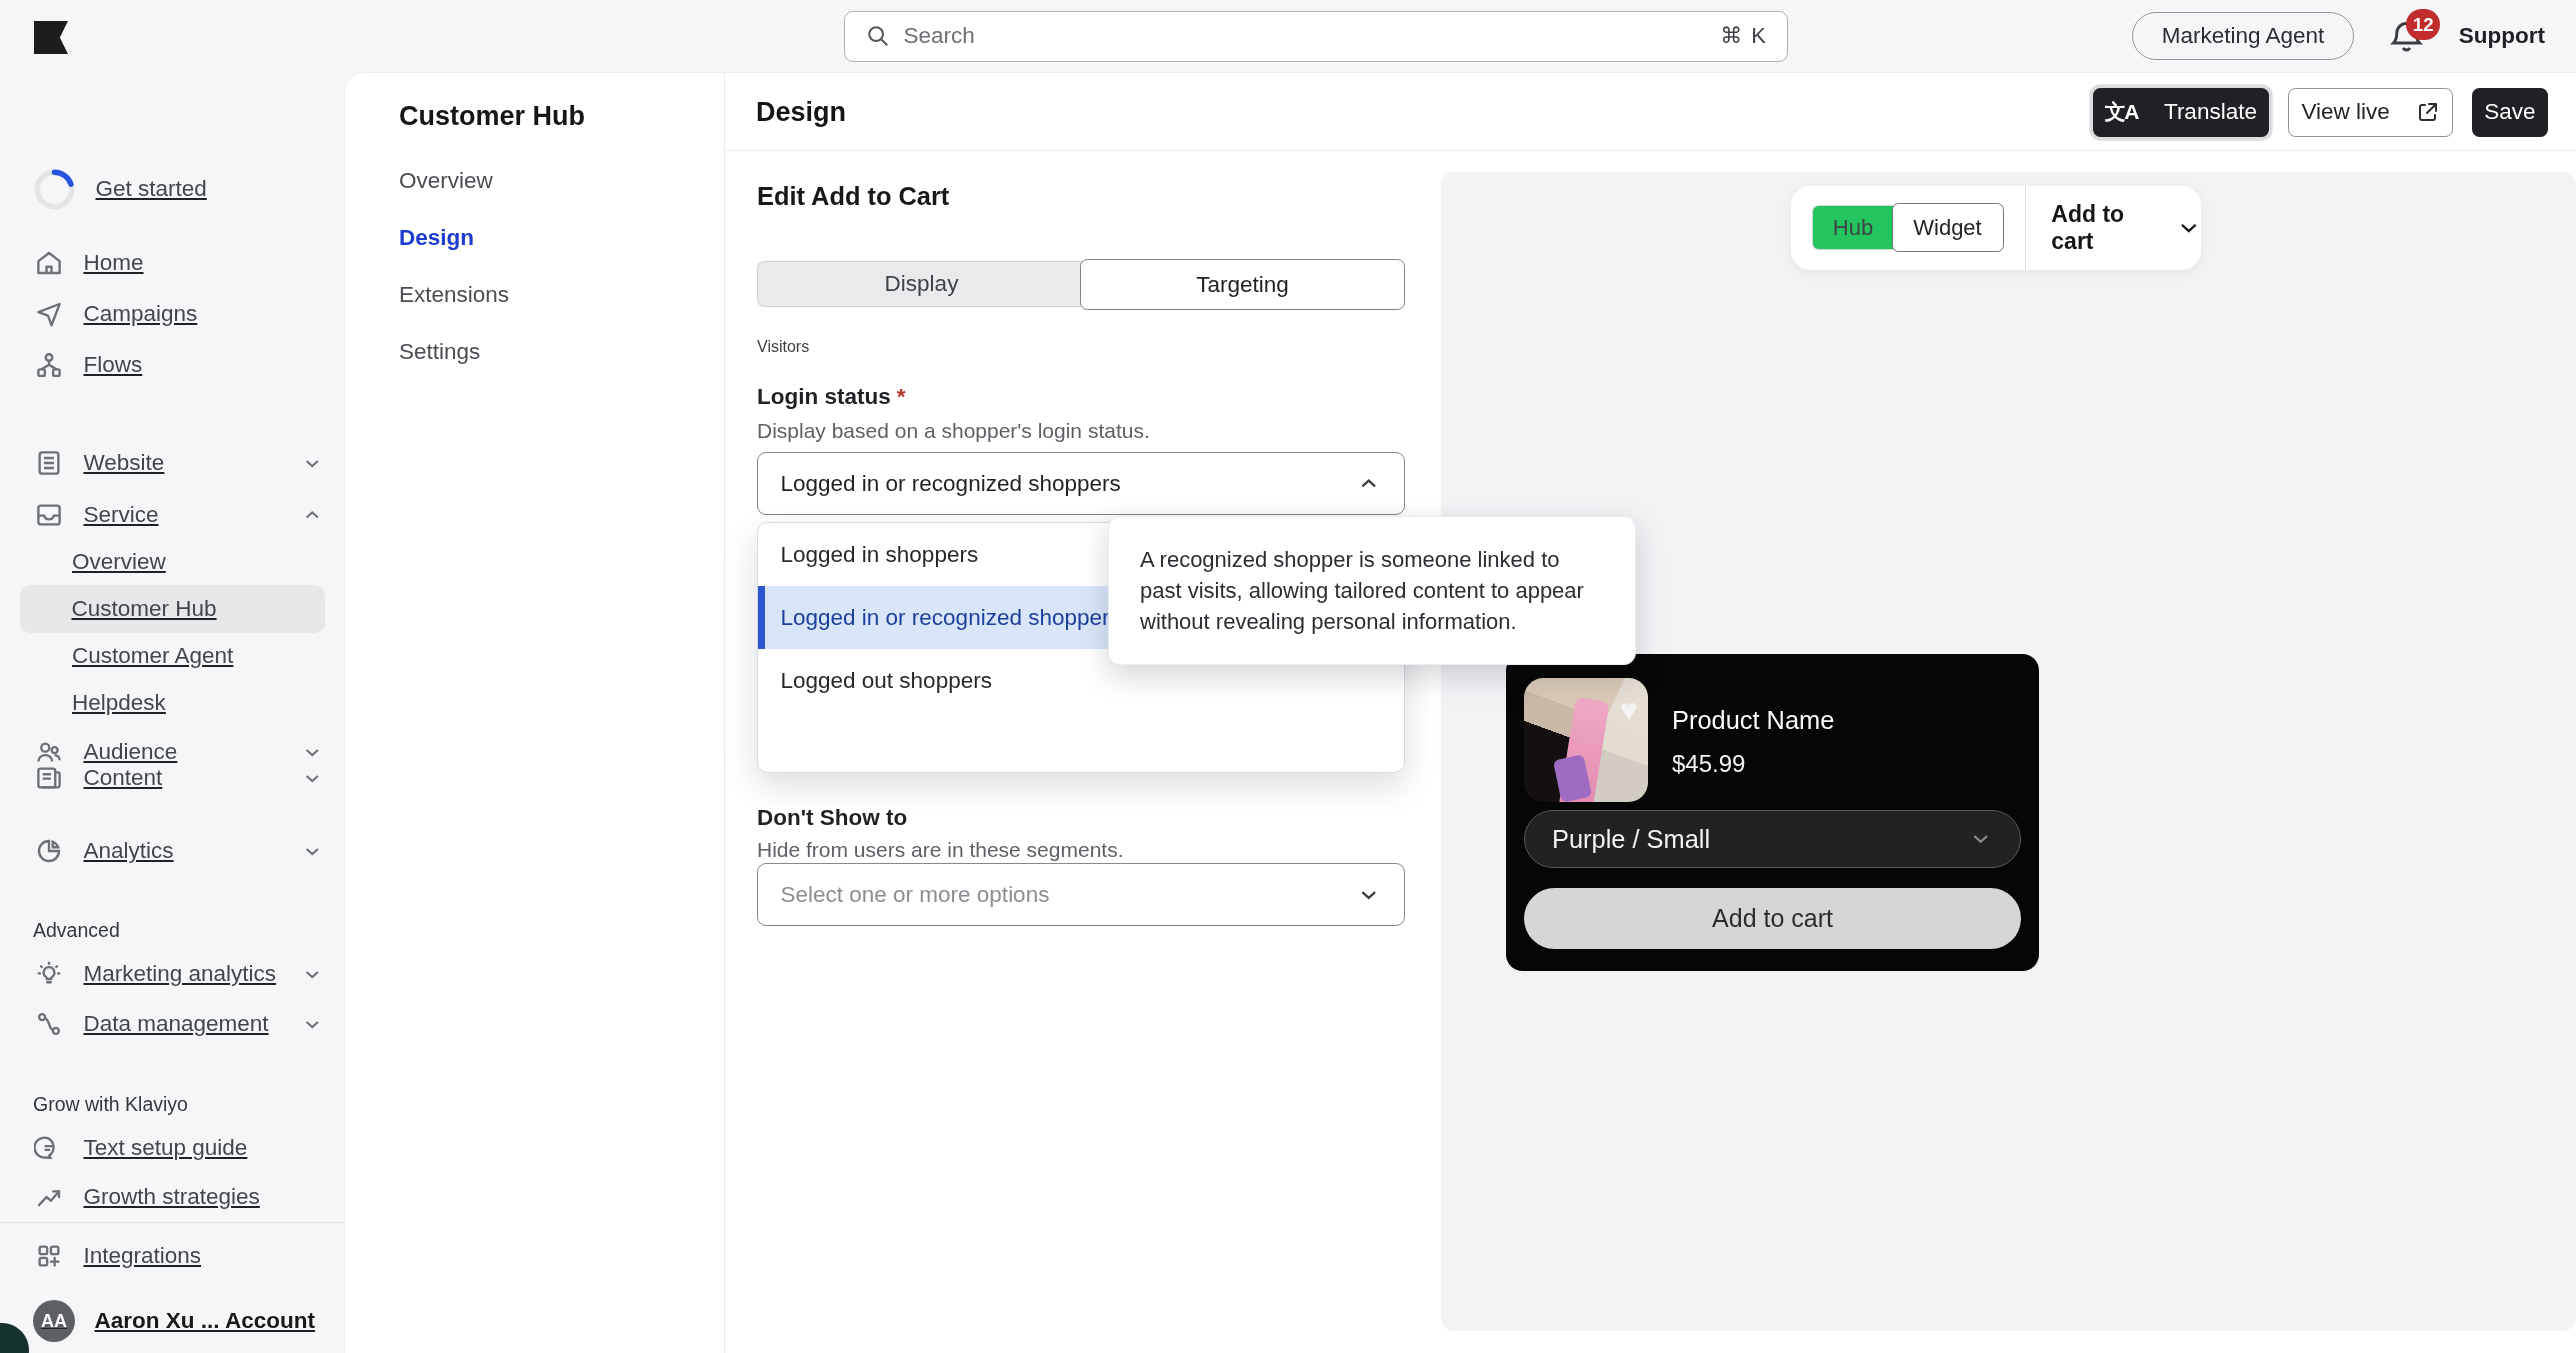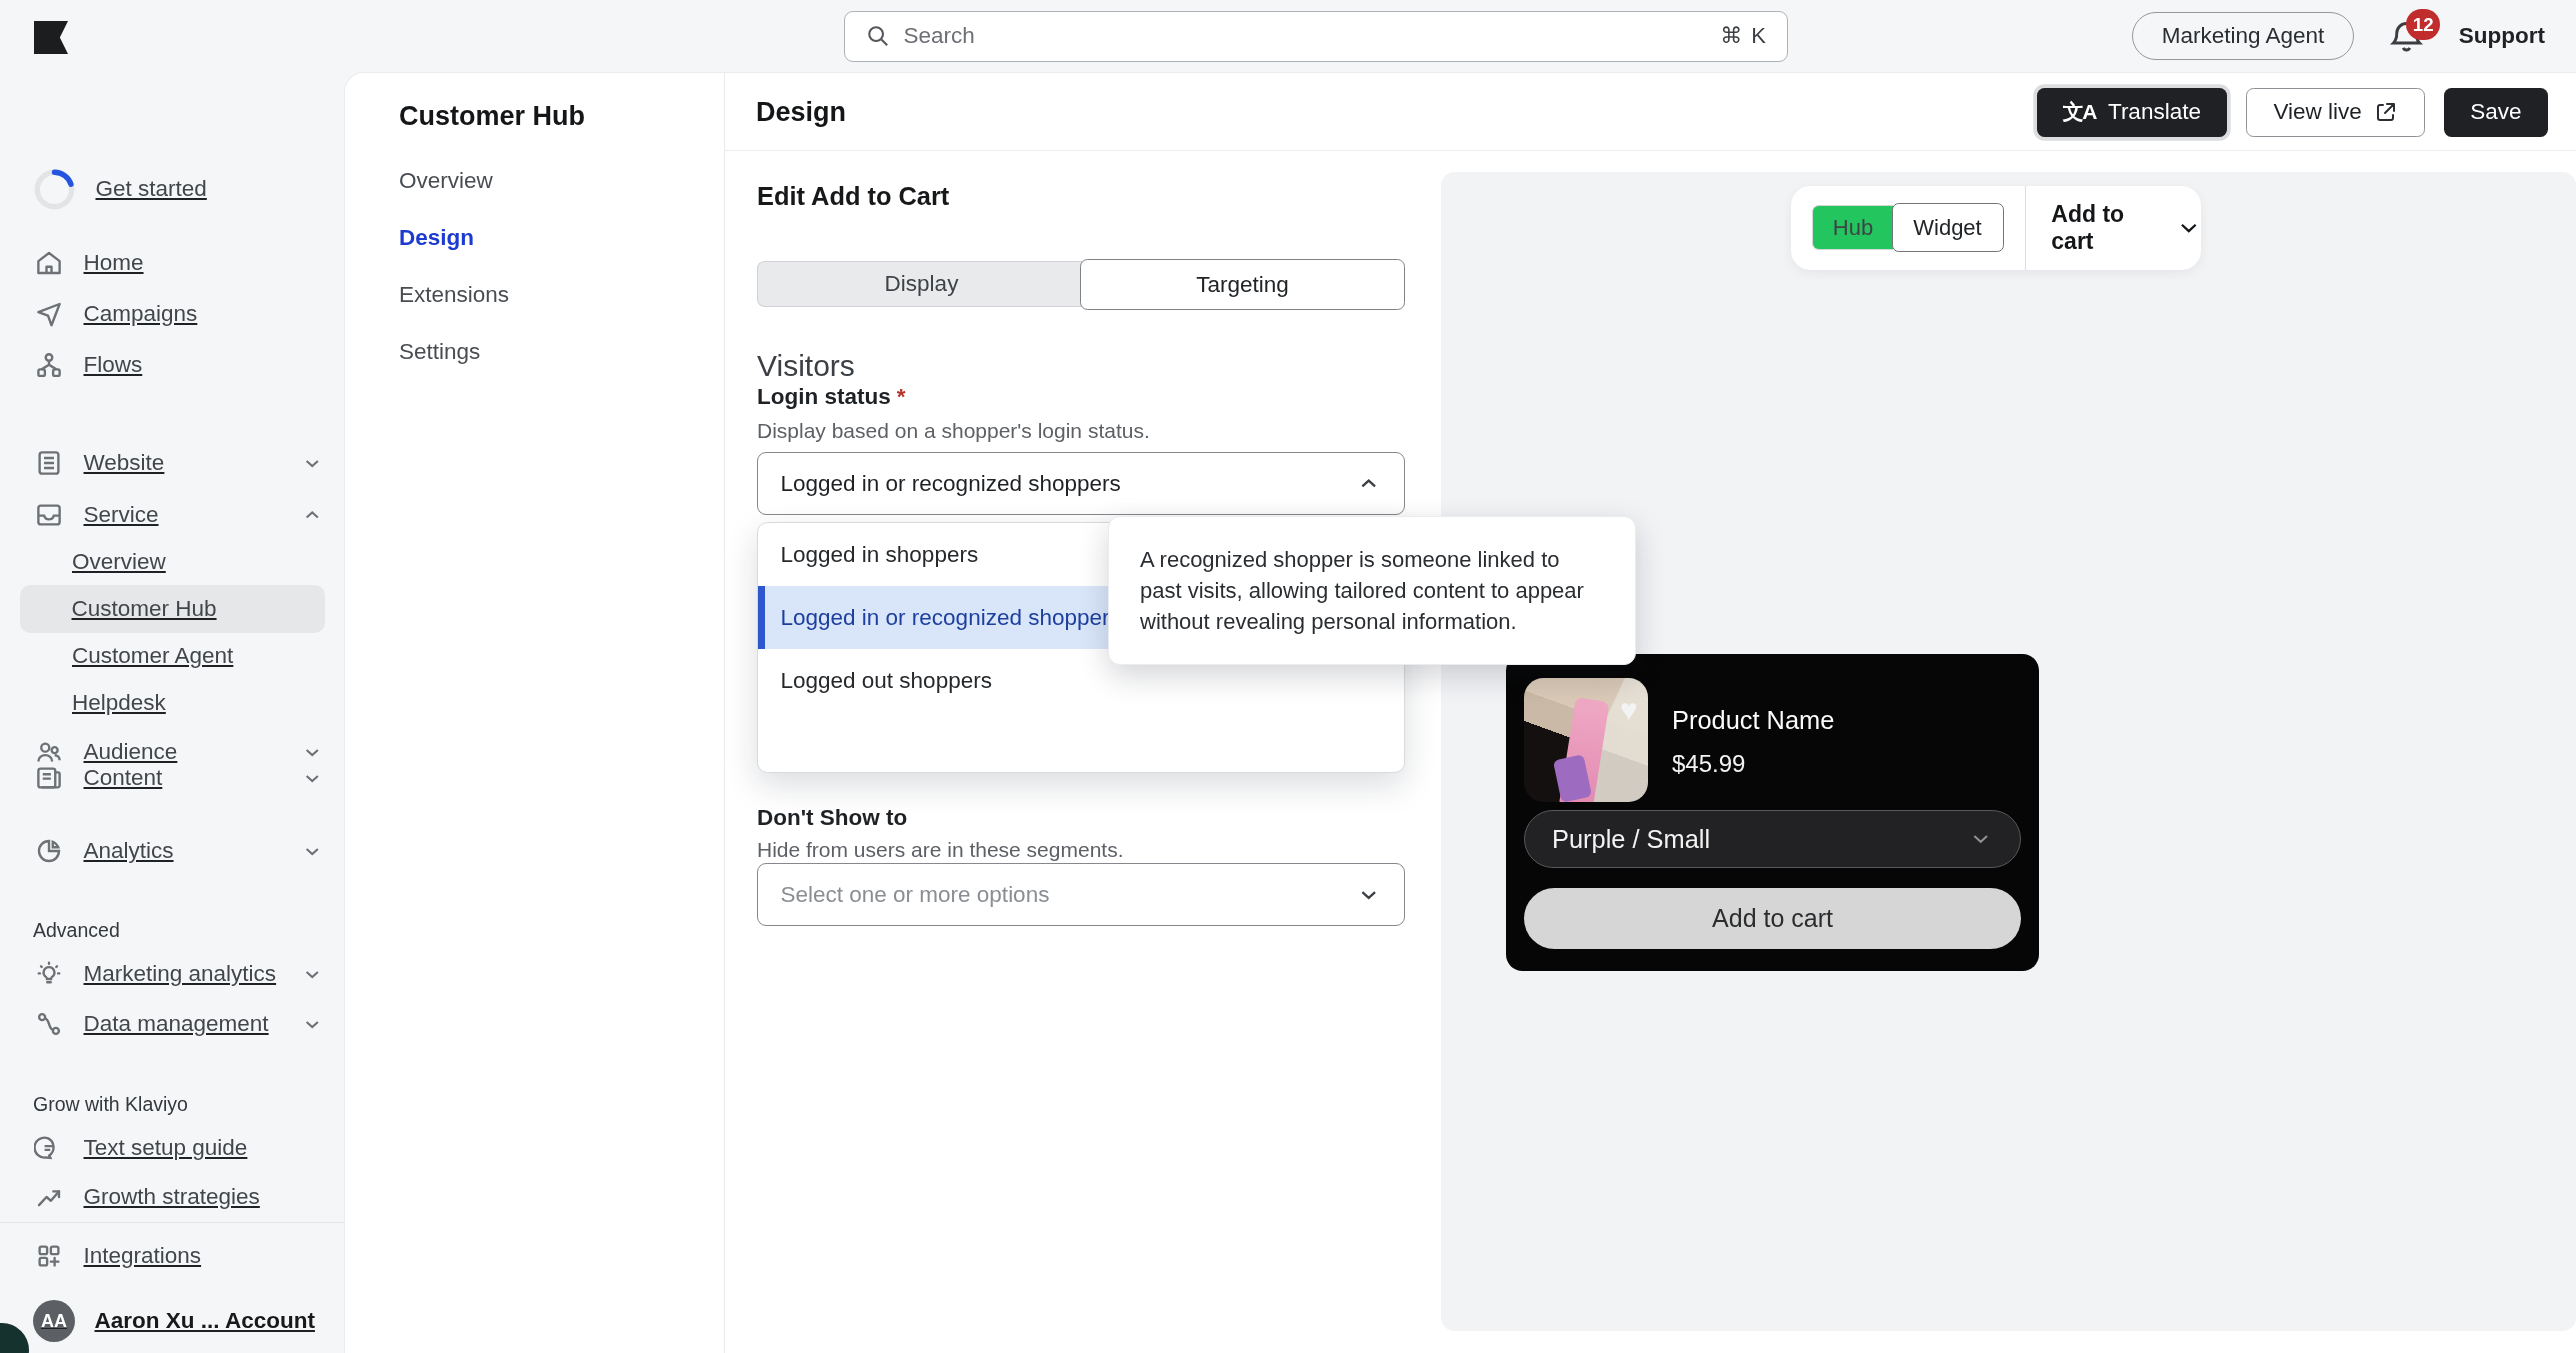--- a/index.html
+++ b/index.html
@@ -46,36 +46,36 @@
   
   .subnav { position:absolute; left:0; top:0; width:380px; bottom:0; border-right:1.5px solid #e9eaec; }
   .subnav h1 { position:absolute; left:54px; top:28.4px; font-size:27px; font-weight:700; color:#141618; }
   .subnav-item { position:absolute; left:54px; height:33px; font-size:22.5px; color:#494d52; display:flex; align-items:center; }
   .subnav-item.active { color:#1d3bce; font-weight:700; }
 
   
   .main-header { position:absolute; left:380px; right:0; top:0; height:78px; border-bottom:1.5px solid #ededef; }
   .main-title { position:absolute; left:31px; top:0; height:78px; display:flex; align-items:center; font-size:27px; font-weight:700; color:#141618; }
   .header-actions { position:absolute; right:28.4px; top:0; height:78px; display:flex; align-items:center; gap:19.5px; }
-  .btn { height:49px; border-radius:7.5px; font-size:22.5px; display:flex; align-items:center; justify-content:center; gap:12px; padding:0 26px; }
+  .btn { height:49px; border-radius:7.5px; font-size:22.5px; display:flex; align-items:center; justify-content:center; gap:26px; padding:0 12px; }
   .btn-dark { background:#1f2124; color:#fff; }
   .btn-translate { box-shadow:0 0 0 3.7px #dcdddf; }
   .btn-outline { background:#fff; border:1.5px solid #8e9195; color:#1f2225; }
   .t-icon { font-size:21px; font-weight:bold; letter-spacing:-1.5px; }
 
   
   .form { position:absolute; left:412px; top:0; width:650px; }
   .form h2 { position:absolute; top:109px; font-size:25.4px; font-weight:700; color:#16181a; }
   .tabs { position:absolute; top:186px; width:648px; height:51px; }
   .tab-display { position:absolute; left:0; top:2.2px; width:328px; height:46px; background:#e9eaec; border:0.7px solid #cfd1d4;
                  border-right:none; border-radius:7.5px 0 0 7.5px; display:flex; align-items:center; justify-content:center;
                  font-size:22.5px; color:#3f4347; }
   .tab-targeting { position:absolute; right:0; top:0; width:325px; height:51px; background:#fff; border:1.5px solid #7e8185;
                    border-radius:7.5px; display:flex; align-items:center; justify-content:center; font-size:22.5px; color:#212427; z-index:2; }
-  .visitors { position:absolute; top:276px; font-size:30px; color:#3c4045; }
+  .visitors { position:absolute; top:265px; font-size:16px; color:#3c4045; }
   .login-label { position:absolute; top:311px; font-size:22.5px; font-weight:700; color:#1f2225; }
   .req { color:#b3362c; font-size:22.5px; margin-left:6px; }
   .helper { position:absolute; font-size:21px; color:#5d6165; }
   .select { position:absolute; width:648px; height:63px; background:#fff; border:1.5px solid #85888c; border-radius:9px;
             display:flex; align-items:center; padding:0 22.5px; }
   .select .val { flex:1; font-size:22.5px; color:#1f2225; }
   .select .val.placeholder { color:#8a8e93; }
   .select .chev { width:25.4px; height:25.4px; color:#3c3f43; }
 
   .menu { position:absolute; top:449px; width:648px; height:251px; background:#fff; border:0.7px solid #d8dadc; border-radius:10.5px;

